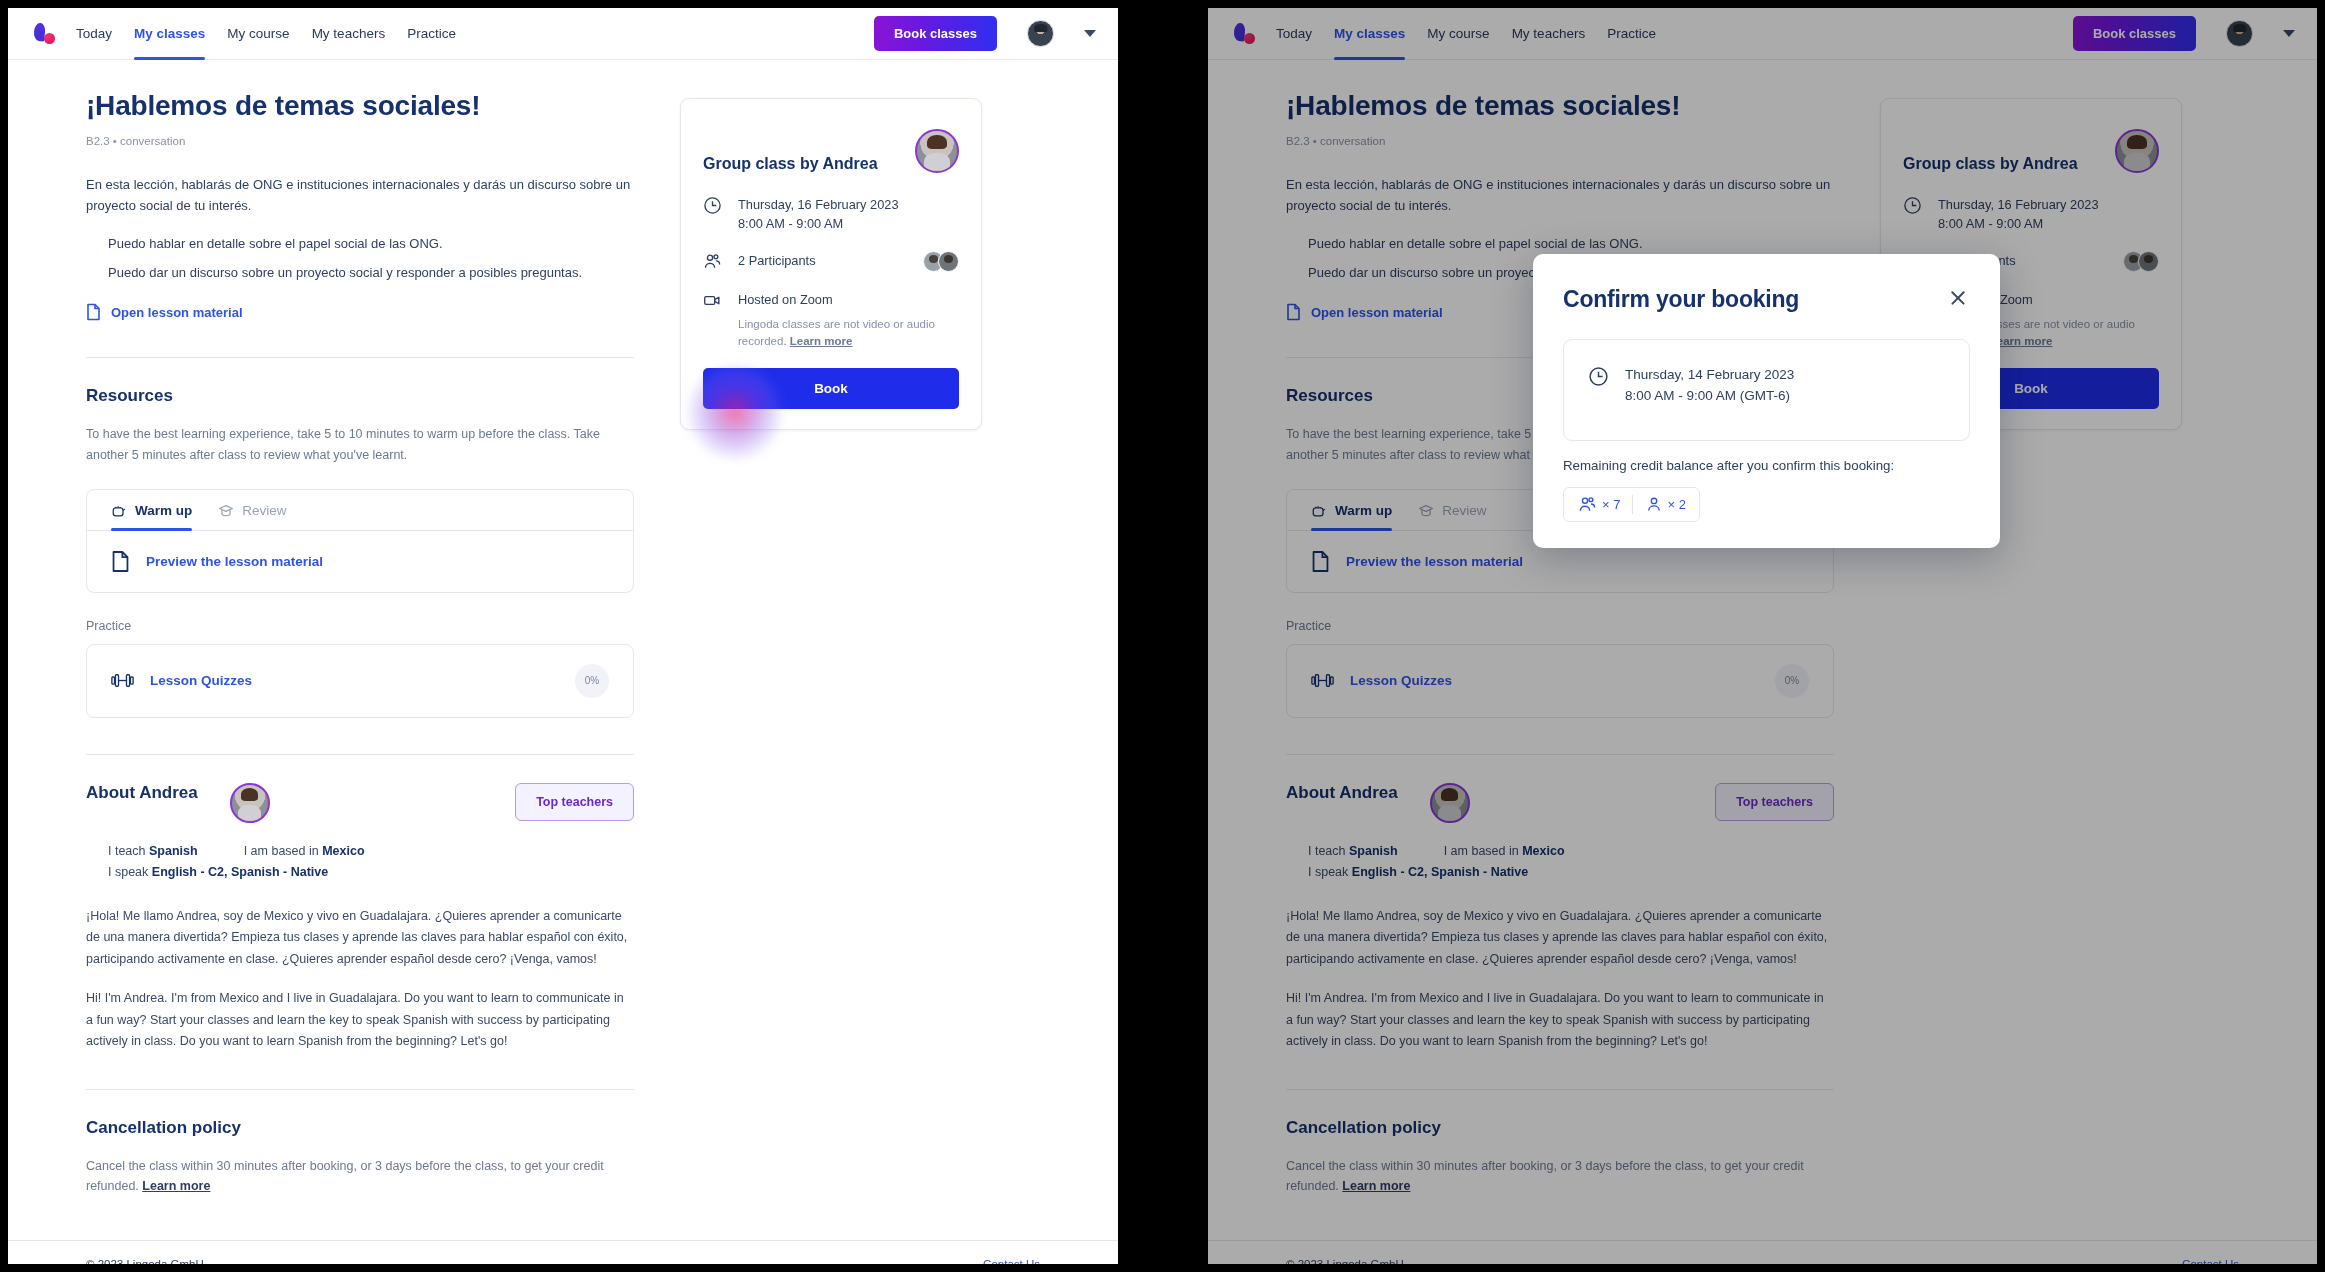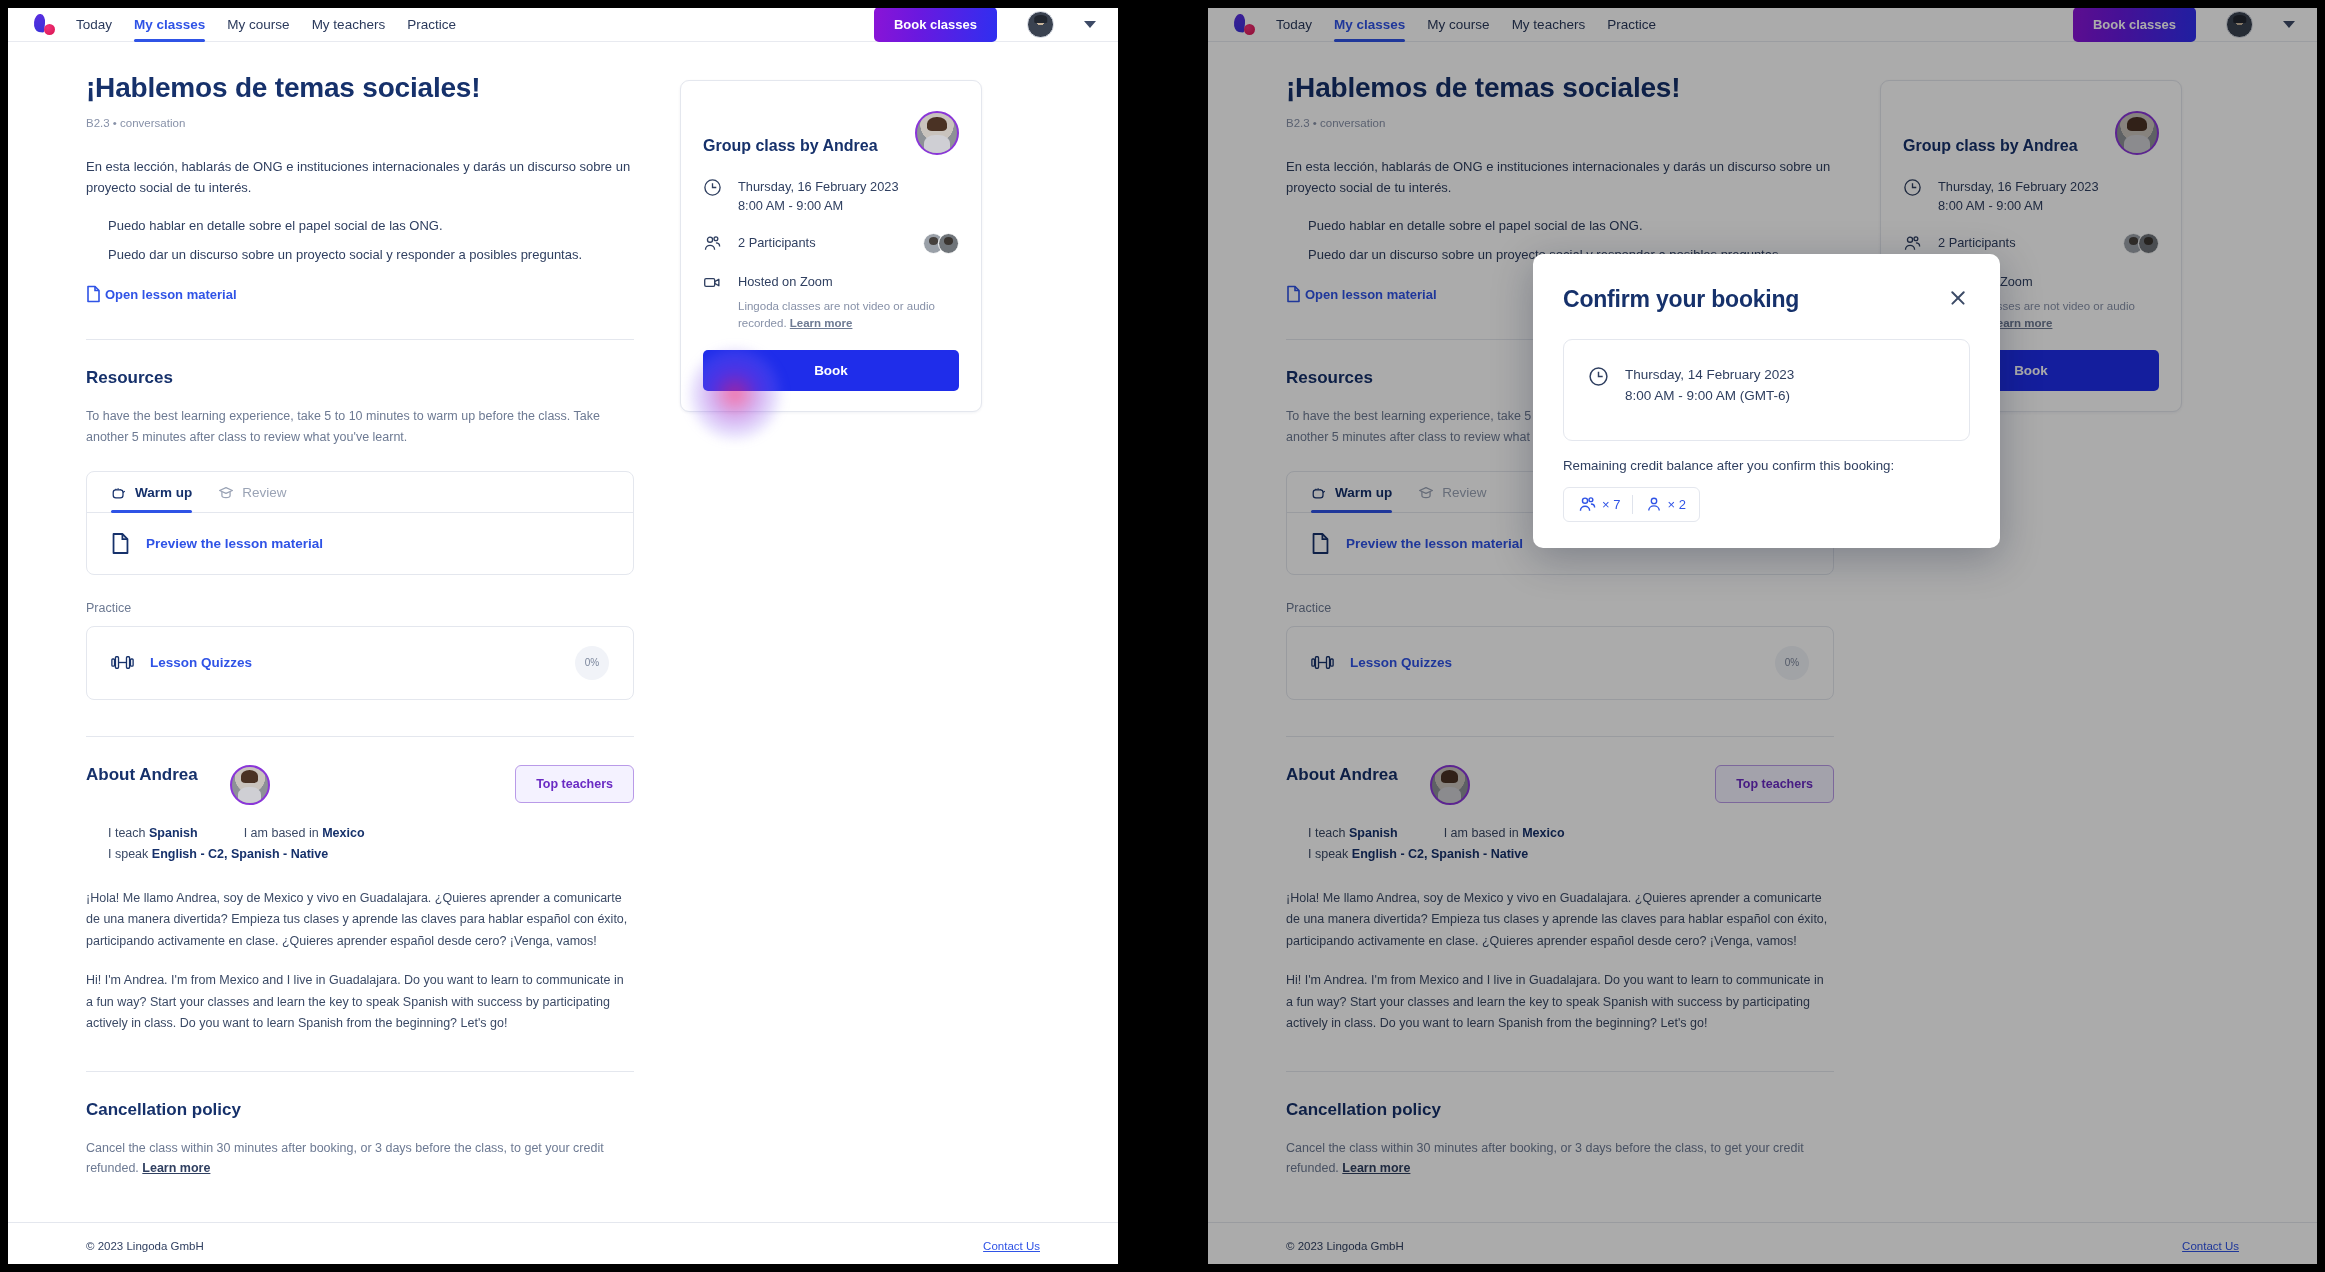--- a/index.html
+++ b/index.html
@@ -21,21 +21,21 @@
   .panel-right { left: 1208px; width: 1109px; }
 
   .scrim {
     position: absolute; inset: 0;
     background: rgba(0,0,0,0.33);
     z-index: 40; pointer-events: none;
   }
 
   
   .topbar {
-    position: relative; height: 34px; width: 100%;
+    position: relative; height: 52px; width: 100%;
     border-bottom: 1px solid #e8eaf0;
     display: flex; align-items: center; padding: 0 22px;
     background: #fff;
   }
   .logo { width: 30px; height: 30px; position: relative; flex: 0 0 auto; margin-right: 16px; }
   .logo .comma {
     position: absolute; left: 4px; top: 4px;
     width: 11px; height: 18px;
     background: linear-gradient(160deg,#5b2de0,#3a32d8);
     border-radius: 55% 55% 12% 60%;
@@ -92,21 +92,21 @@
     font-size: 28px; color: #16316b; letter-spacing: -0.2px;
     font-weight: bold; margin-bottom: 13px;
   }
   .subtitle { font-size: 11.5px; color: #8791a8; margin-bottom: 27px; }
   .lead { font-size: 13px; line-height: 1.62; color: #2f3f60; margin-bottom: 18px; }
   .bullets { margin: 0 0 20px 22px; }
   .bullets li {
     list-style: none; font-size: 13px; color: #2f3f60;
     line-height: 1.55; margin-bottom: 9px;
   }
-  .link-row { display: flex; align-items: center; gap: 4px; margin-top: 6px; }
+  .link-row { display: flex; align-items: center; gap: 10px; margin-top: 6px; }
   .link-blue {
     color: #2f53e6; font-size: 13px; font-weight: bold;
     text-decoration: none; cursor: pointer;
   }
   .hr { height: 1px; background: #e4e7ee; margin: 36px 0 28px; }
 
   h2.sect { font-size: 17px; color: #16316b; font-weight: bold; margin-bottom: 18px; }
   .sect-desc { font-size: 12.5px; color: #6d7a93; line-height: 1.62; margin-bottom: 24px; }
 
   .card-box { border: 1px solid #e4e7ee; border-radius: 8px; }

